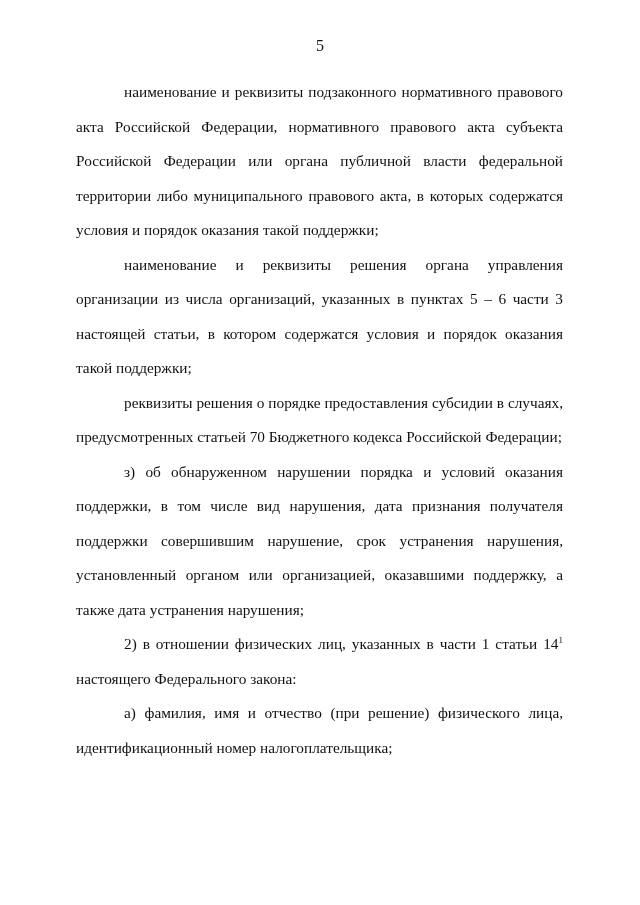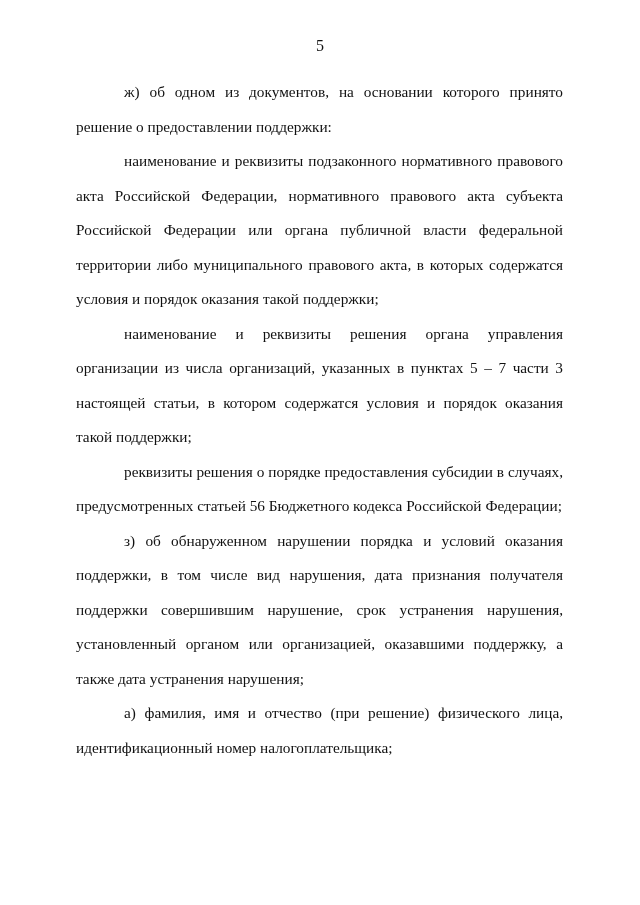--- a/index.html
+++ b/index.html
@@ -46,19 +46,19 @@
     line-height: 0;
     vertical-align: 6px;
   }
 </style>
 </head>
 <body>
 
 <div class="page-number">5</div>
 
 <div class="content">
-  <p class="para lastline-left">ж) об одном из документов, на основании которого принято решение о предоставлении поддержки:</p>
   <p class="para lastline-left">наименование и реквизиты подзаконного нормативного правового акта Российской Федерации, нормативного правового акта субъекта Российской Федерации или органа публичной власти федеральной территории либо муниципального правового акта, в которых содержатся условия и порядок оказания такой поддержки;</p>
-  <p class="para lastline-left">наименование и реквизиты решения органа управления организации из числа организаций, указанных в пунктах 5 – 7 части 3 настоящей статьи, в котором содержатся условия и порядок оказания такой поддержки;</p>
-  <p class="para lastline-left">реквизиты решения о порядке предоставления субсидии в случаях, предусмотренных статьей 56 Бюджетного кодекса Российской Федерации;</p>
+  <p class="para lastline-left">наименование и реквизиты решения органа управления организации из числа организаций, указанных в пунктах 5 – 6 части 3 настоящей статьи, в котором содержатся условия и порядок оказания такой поддержки;</p>
+  <p class="para lastline-left">реквизиты решения о порядке предоставления субсидии в случаях, предусмотренных статьей 70 Бюджетного кодекса Российской Федерации;</p>
   <p class="para lastline-left">з) об обнаруженном нарушении порядка и условий оказания поддержки, в том числе вид нарушения, дата признания получателя поддержки совершившим нарушение, срок устранения нарушения, установленный органом или организацией, оказавшими поддержку, а также дата устранения нарушения;</p>
+  <p class="para lastline-left"><span>2) в отношении физических лиц, указанных в части 1 статьи 14</span><sup>1</sup><span> настоящего Федерального закона:</span></p>
   <p class="para lastline-left">а) фамилия, имя и отчество (при решение) физического лица, идентификационный номер налогоплательщика;</p>
 </div>
 
 </body></html>

